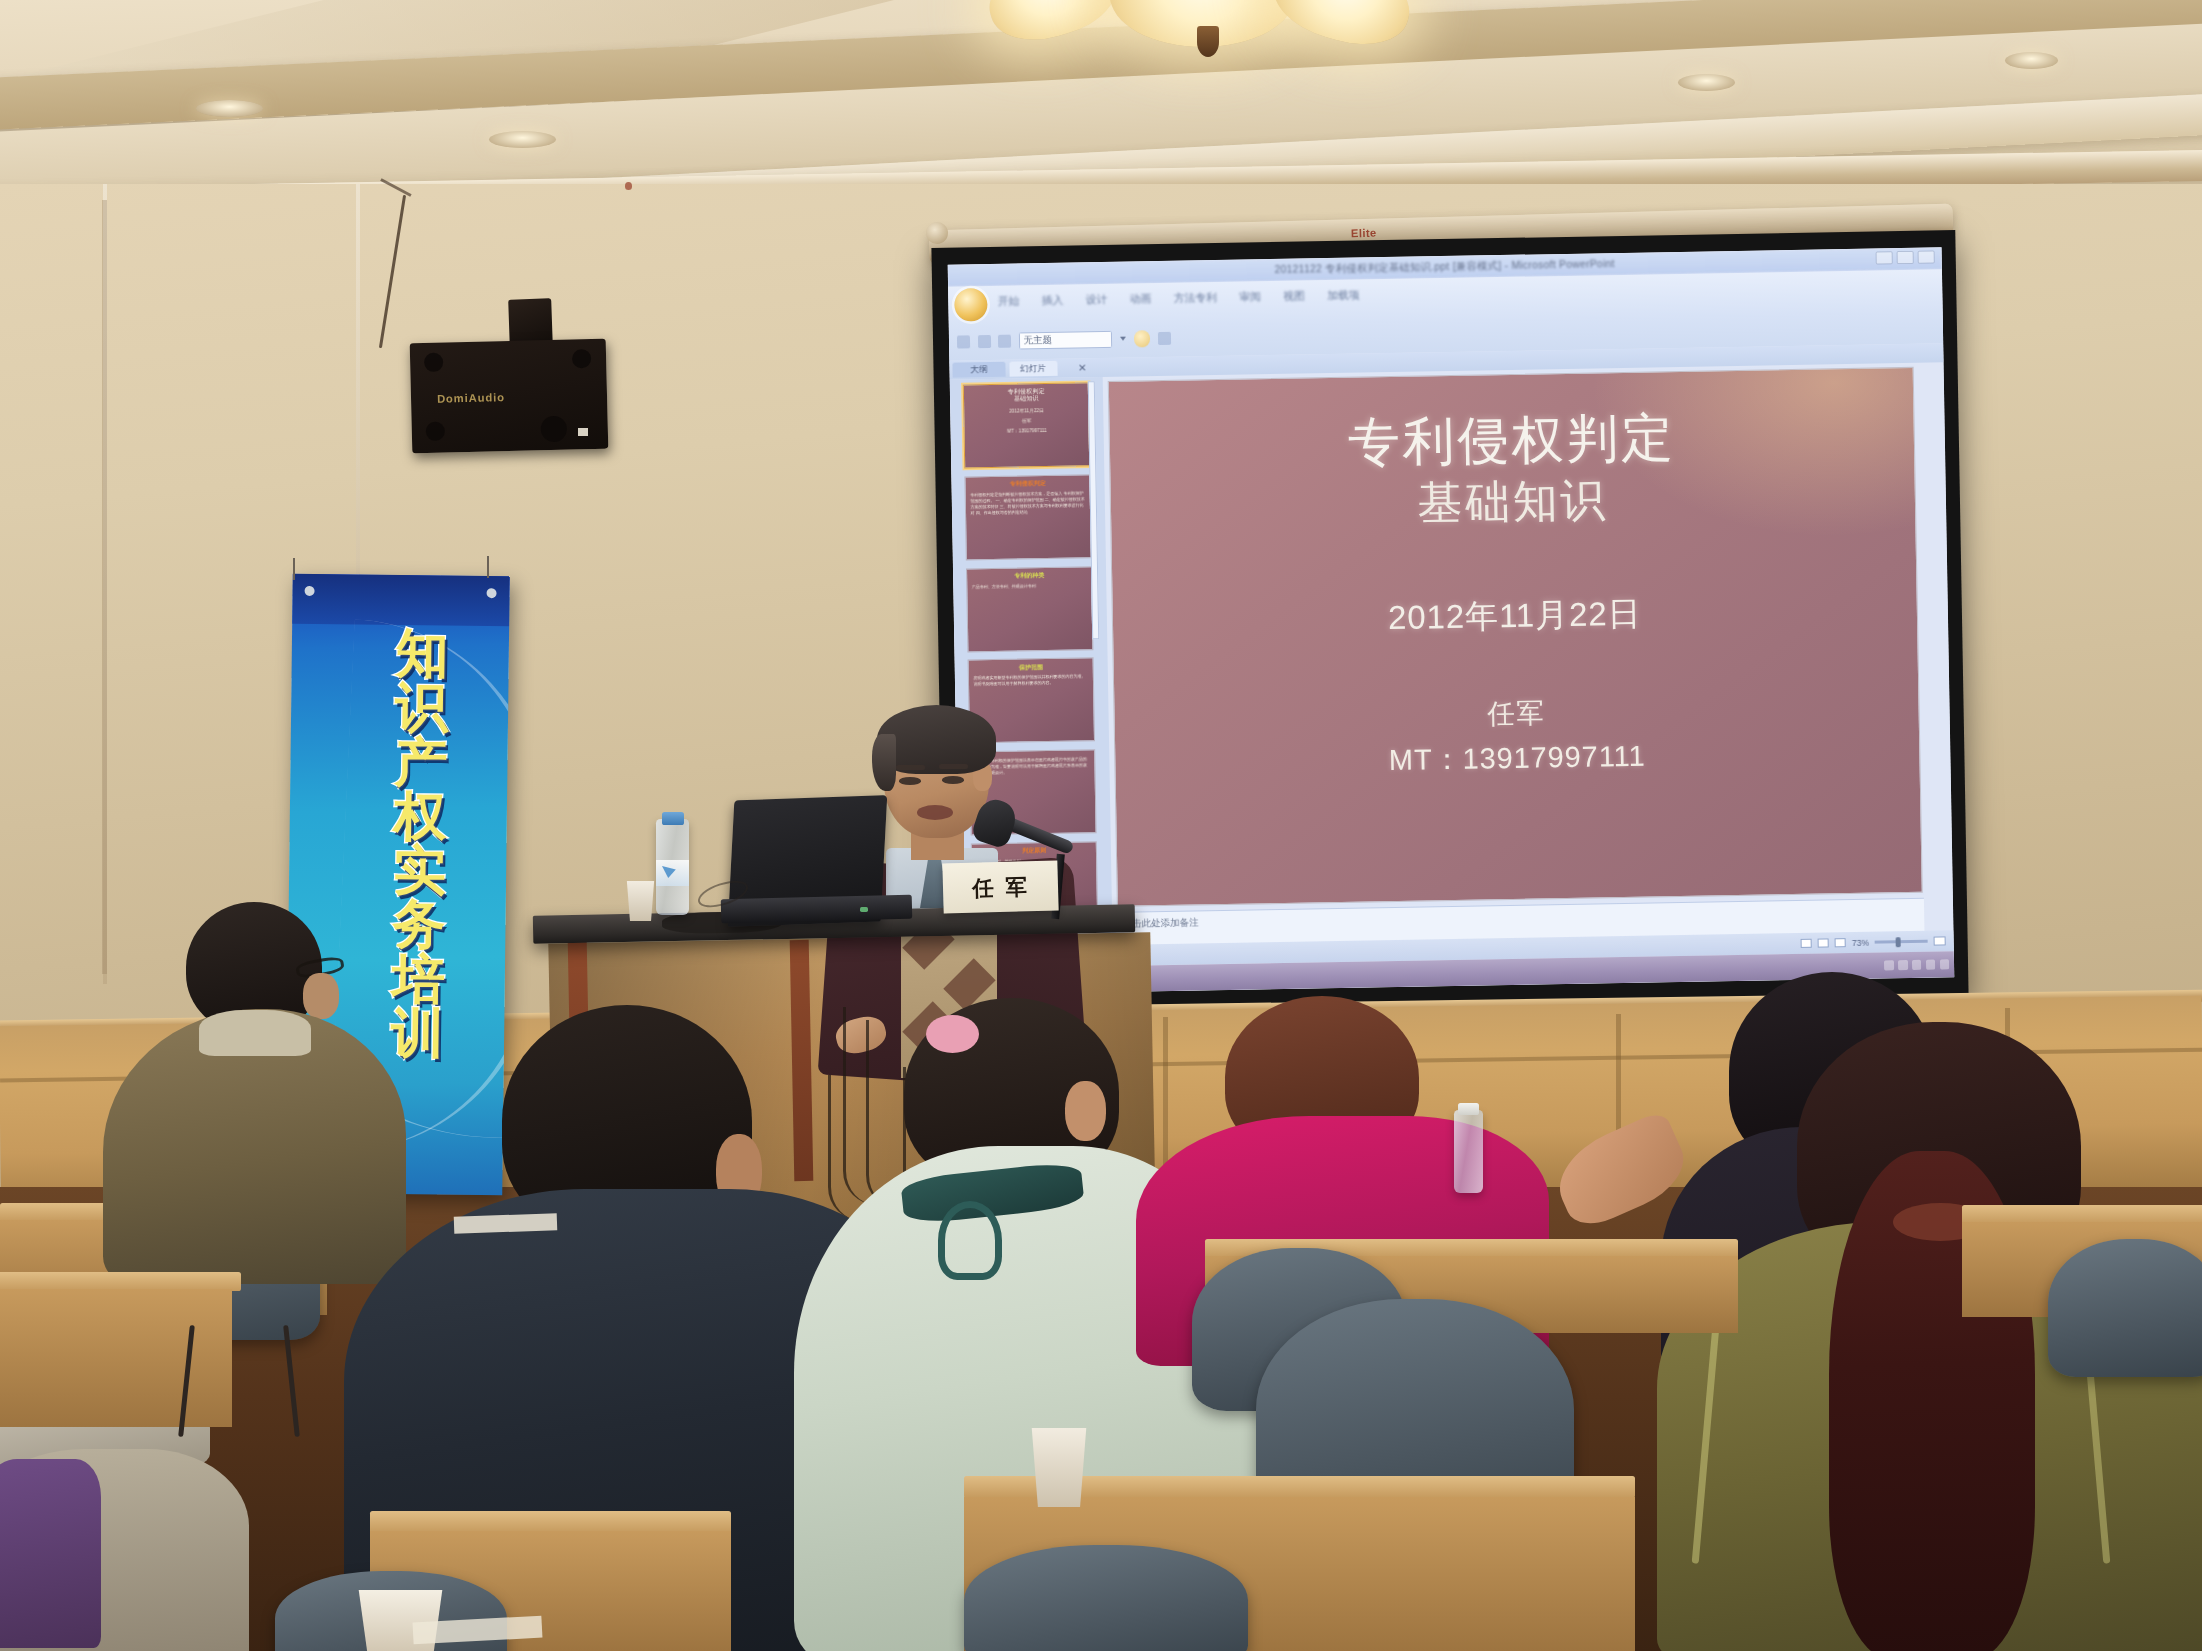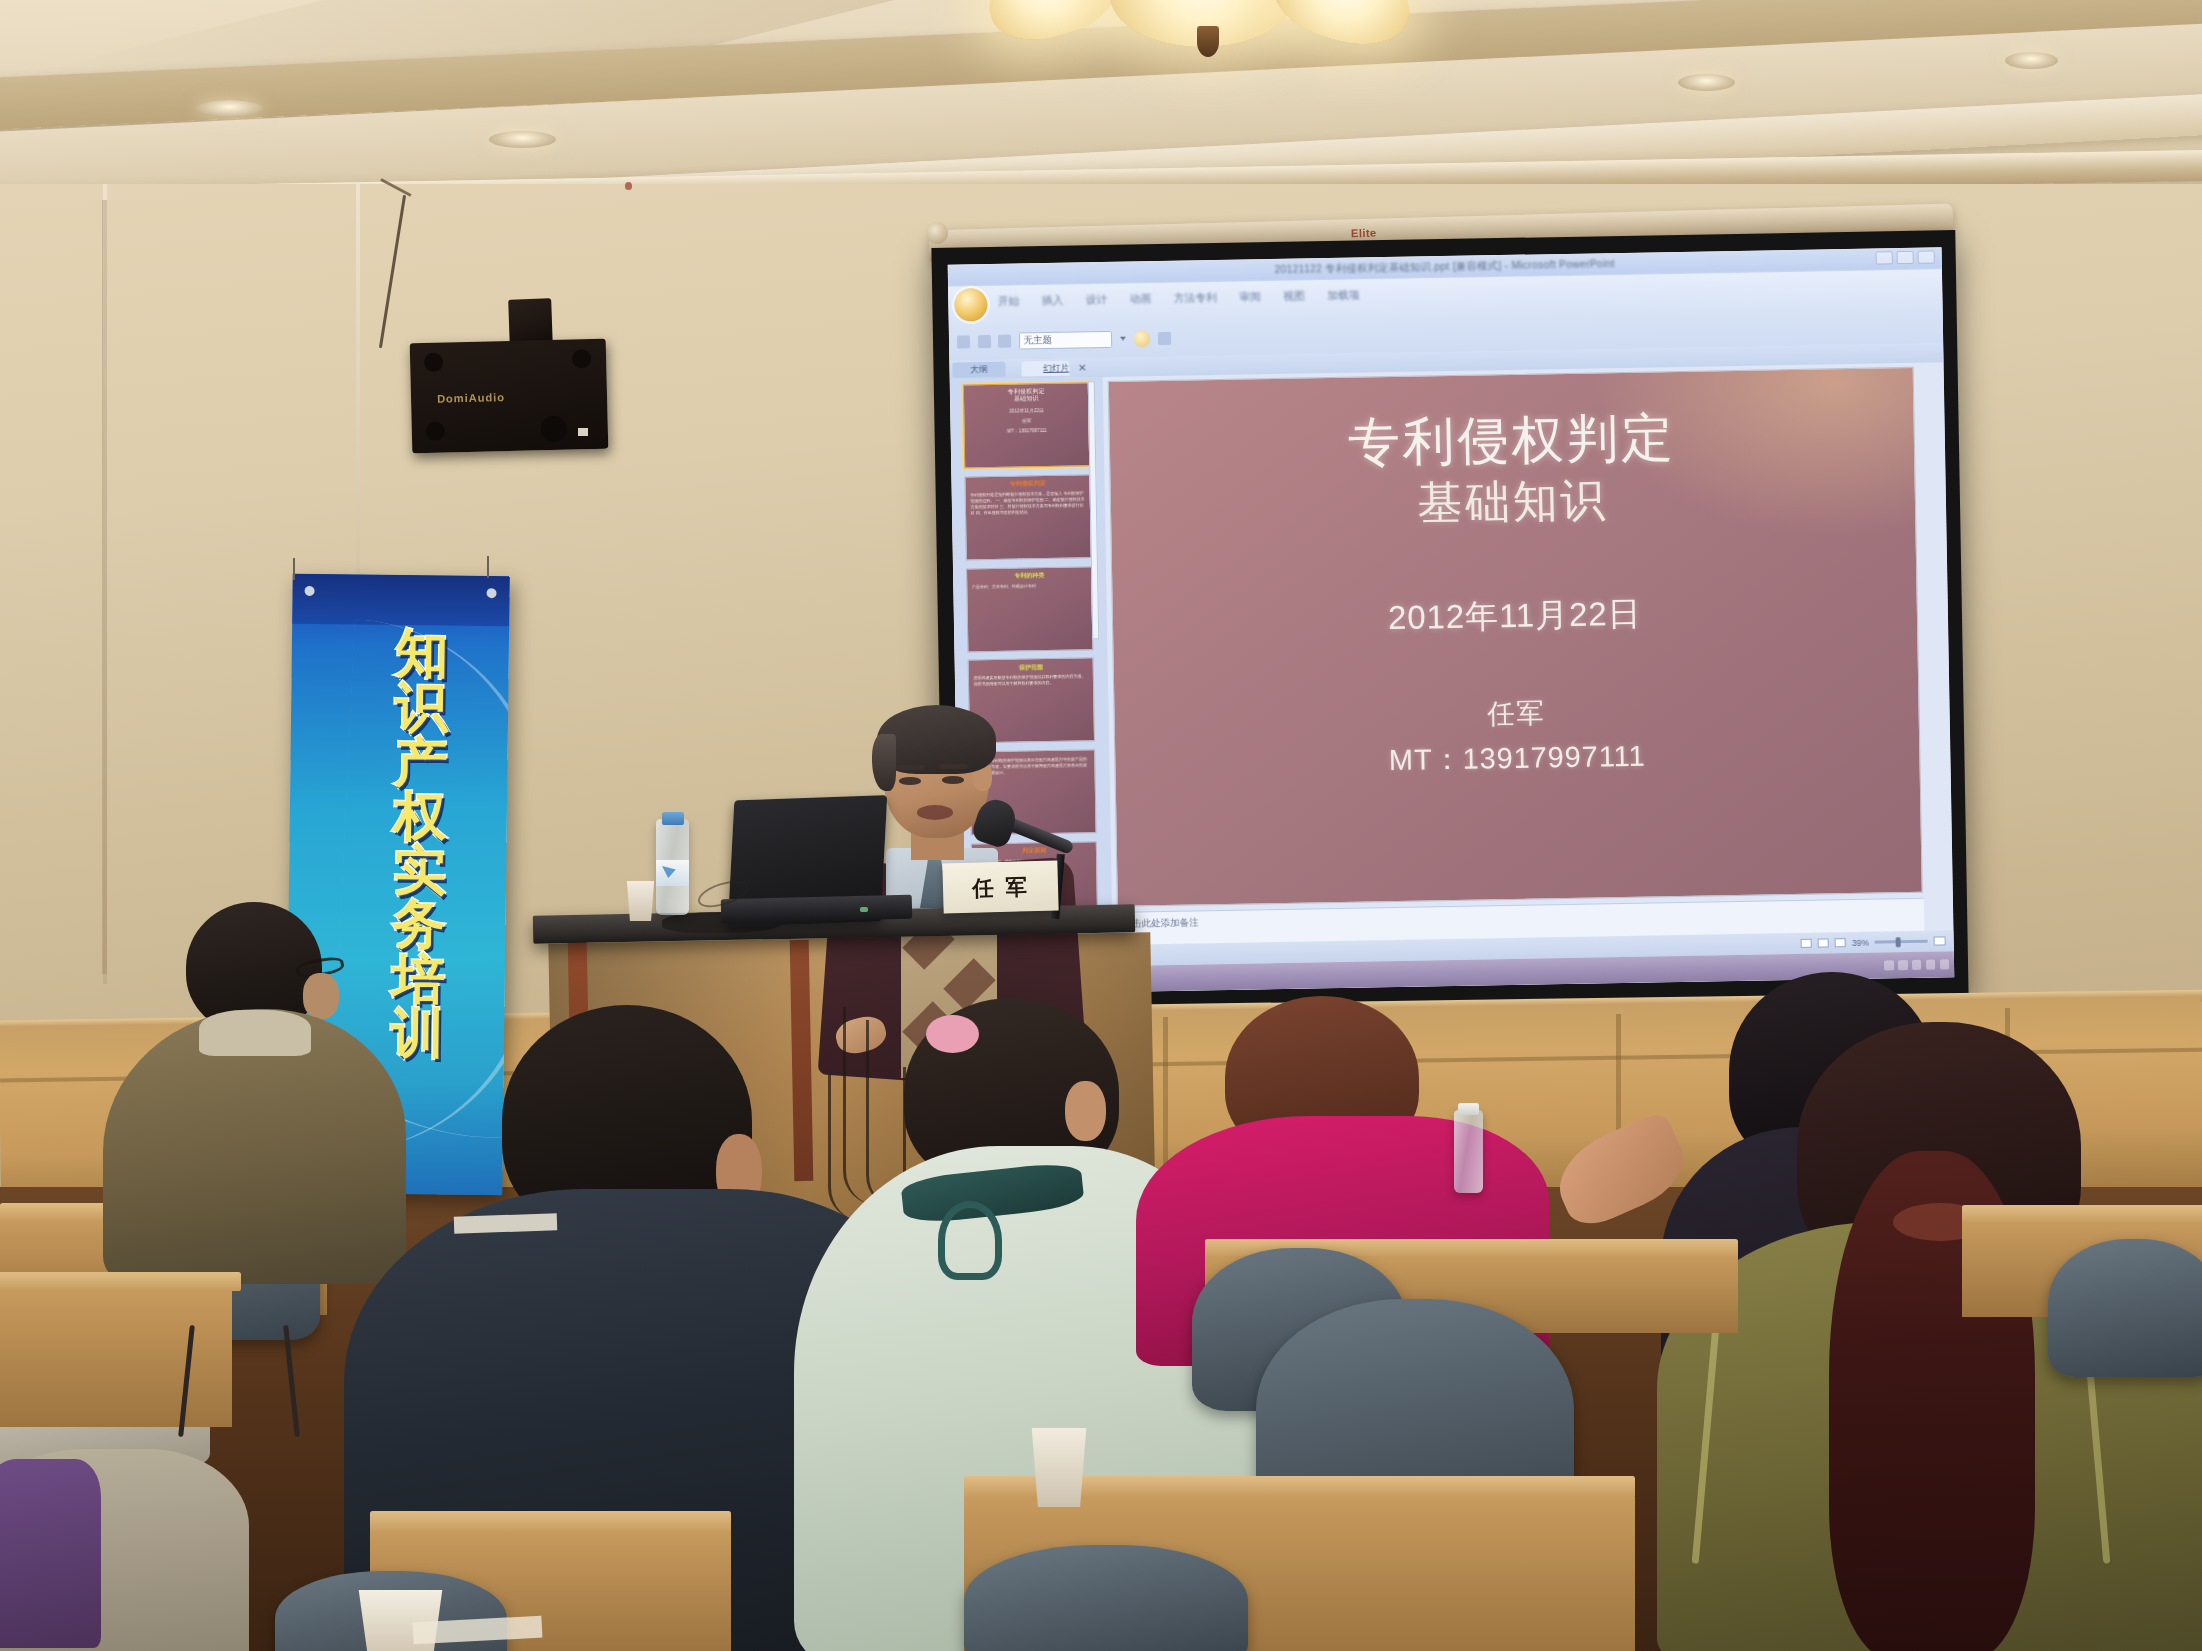--- a/index.html
+++ b/index.html
@@ -129,23 +129,23 @@
   .tool-caret{width:0;height:0;border-left:3.4px solid transparent;
     border-right:3.4px solid transparent;border-top:4.3px solid #6b7a99;}
   .tool-circle{width:16.3px;height:16.3px;border-radius:50%;
     background:radial-gradient(circle at 40% 35%,#fff0c5,#e7c777);}
 
   .ppt-strip{position:absolute;left:0;top:96px;width:100%;height:19px;
     background:linear-gradient(180deg,#d3dff5,#c6d5ee);}
   .strip-tabL{position:absolute;left:3.4px;top:1.7px;width:53px;height:15.5px;
     background:#b9cbeb;border-radius:2.6px 2.6px 0 0;font-size:8.6px;color:#4d5c7d;
     text-align:center;line-height:15.5px;filter:blur(0.7px);}
-  .strip-tabR{position:absolute;left:72px;top:1.7px;width:48px;height:15.5px;
+  .strip-tabR{position:absolute;left:60px;top:1.7px;width:48px;height:15.5px;
     background:#e3ebfa;border-radius:2.6px 2.6px 0 0;font-size:8.6px;color:#4d5c7d;
-    text-align:right;line-height:15.5px;filter:blur(0.7px);text-decoration:underline;}
+    text-align:center;line-height:15.5px;filter:blur(0.7px);}
   .strip-x{position:absolute;left:129px;top:2.6px;font-size:10.3px;color:#5d6b8b;
     filter:blur(0.5px);}
 
   
   .ppt-thumbs{position:absolute;left:0;top:115px;width:153px;bottom:81px;
     background:#ccd9f0;padding:5.2px 3.4px 0 13.8px;overflow:hidden;}
   .thumb{position:relative;width:126px;height:84px;margin-bottom:7.7px;
     background:linear-gradient(150deg,#9c6a74,#8e6070 55%,#7e5564);
     border:0.9px solid #b9b3c0;padding:3.4px 4.3px;overflow:hidden;}
   .thumb.sel{border:1.7px solid #e1a33a;box-shadow:0 0 0 1.7px #f6d48a;}
@@ -496,21 +496,21 @@
         </div>
 
         <div class="ppt-notes">单击此处添加备注</div>
 
         <div class="ppt-status">
           <span>中文(中国)</span>
           <span class="status-right">
             <span class="status-box"></span>
             <span class="status-box"></span>
             <span class="status-box"></span>
-            <span>39%</span>
+            <span>73%</span>
             <span class="zoom-slider">
               <span class="zoom-knob"></span>
             </span>
             <span class="status-box"></span>
           </span>
         </div>
 
         <div class="ppt-taskbar">
           <span class="tb-start"></span>
           <span class="tb-item">

